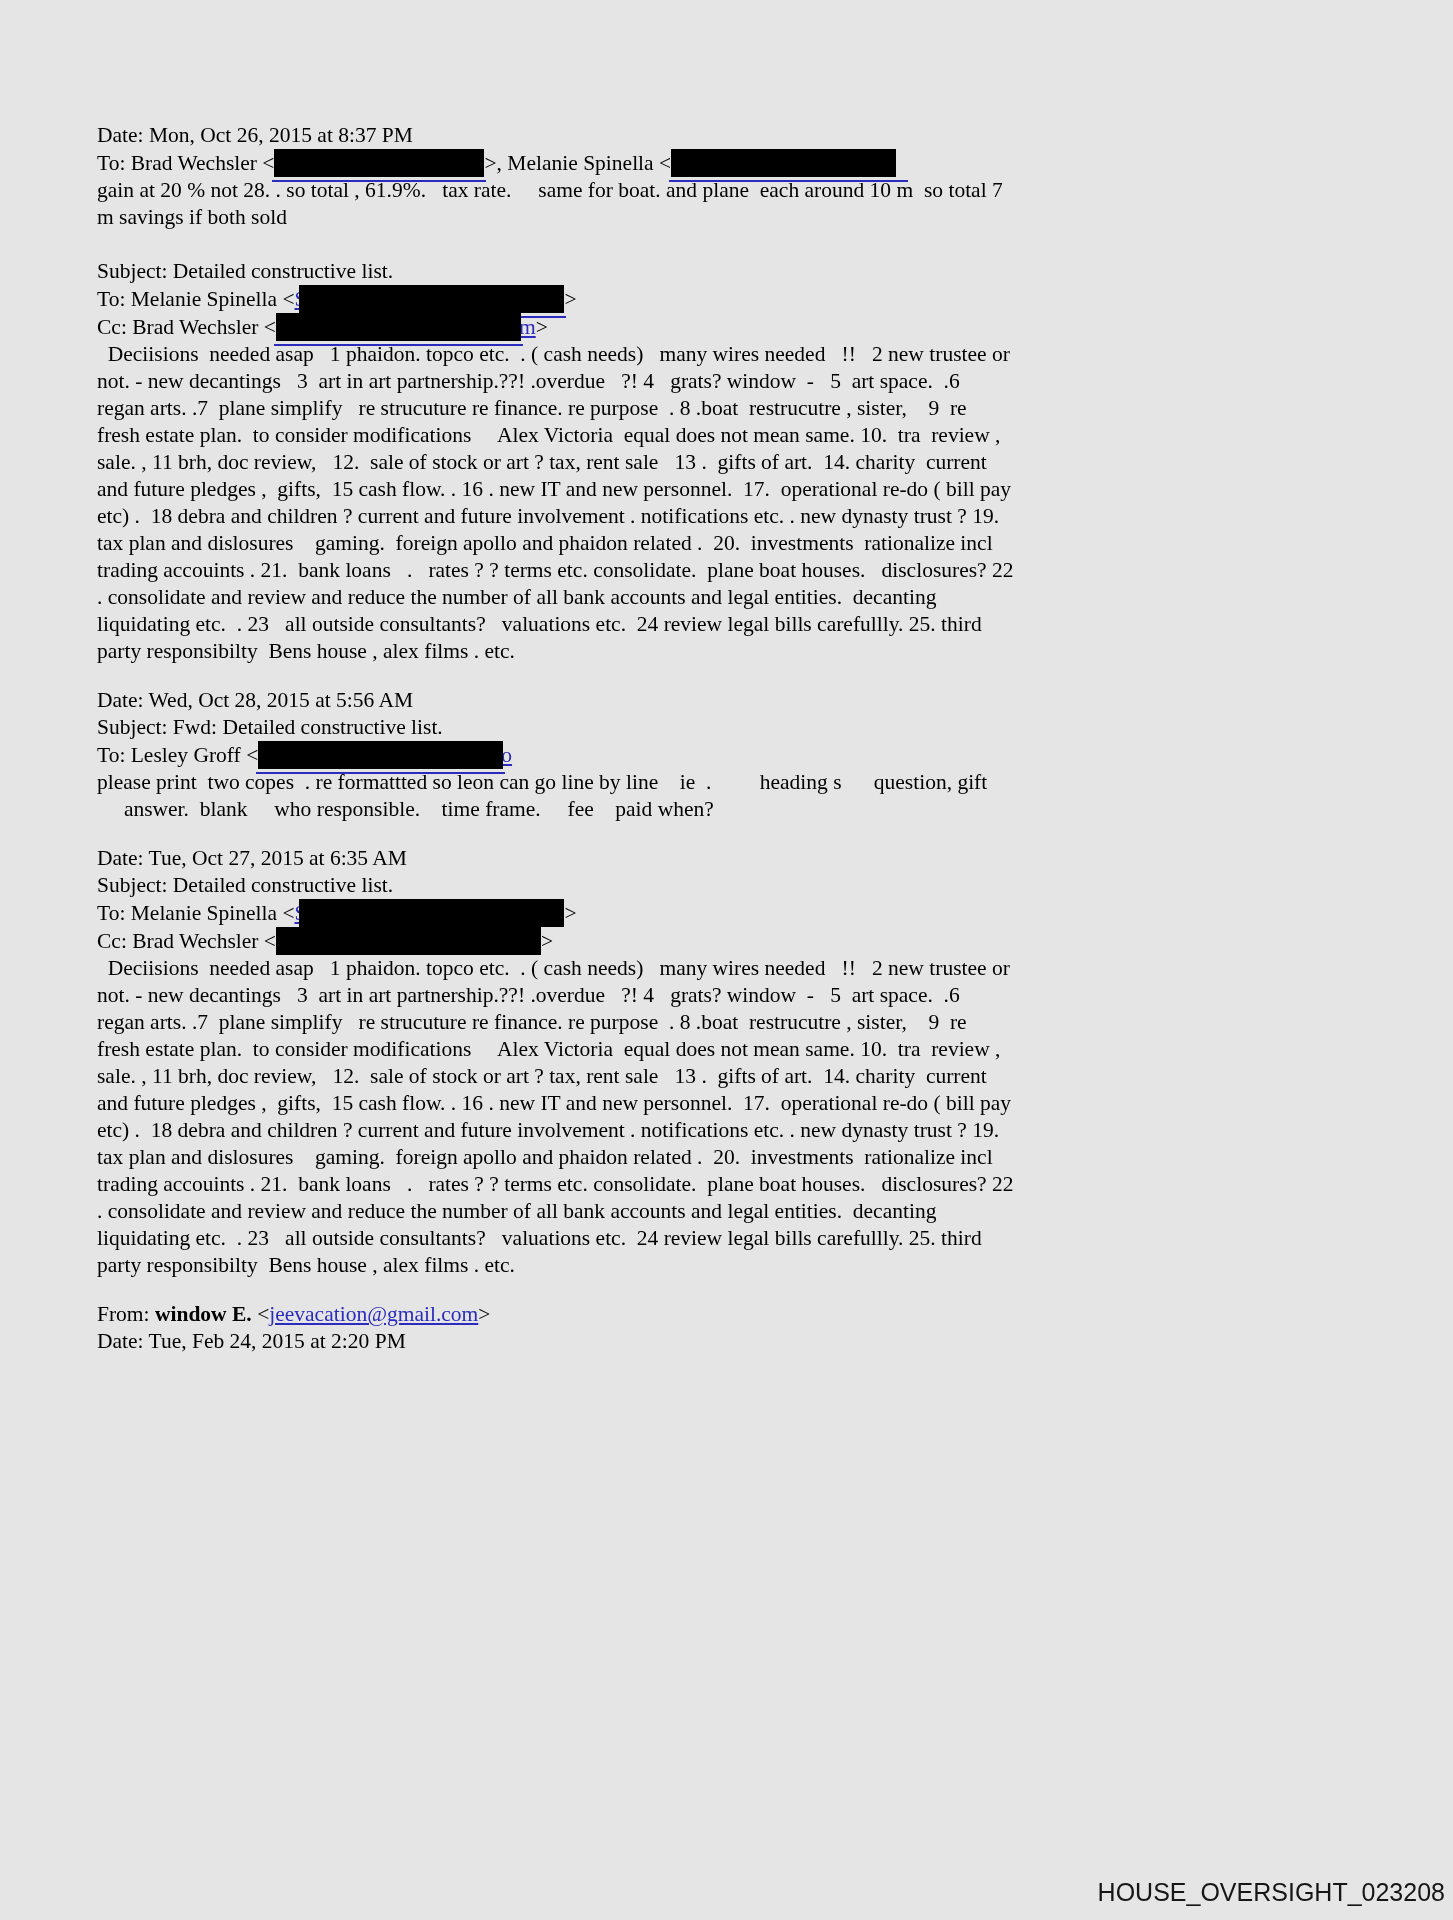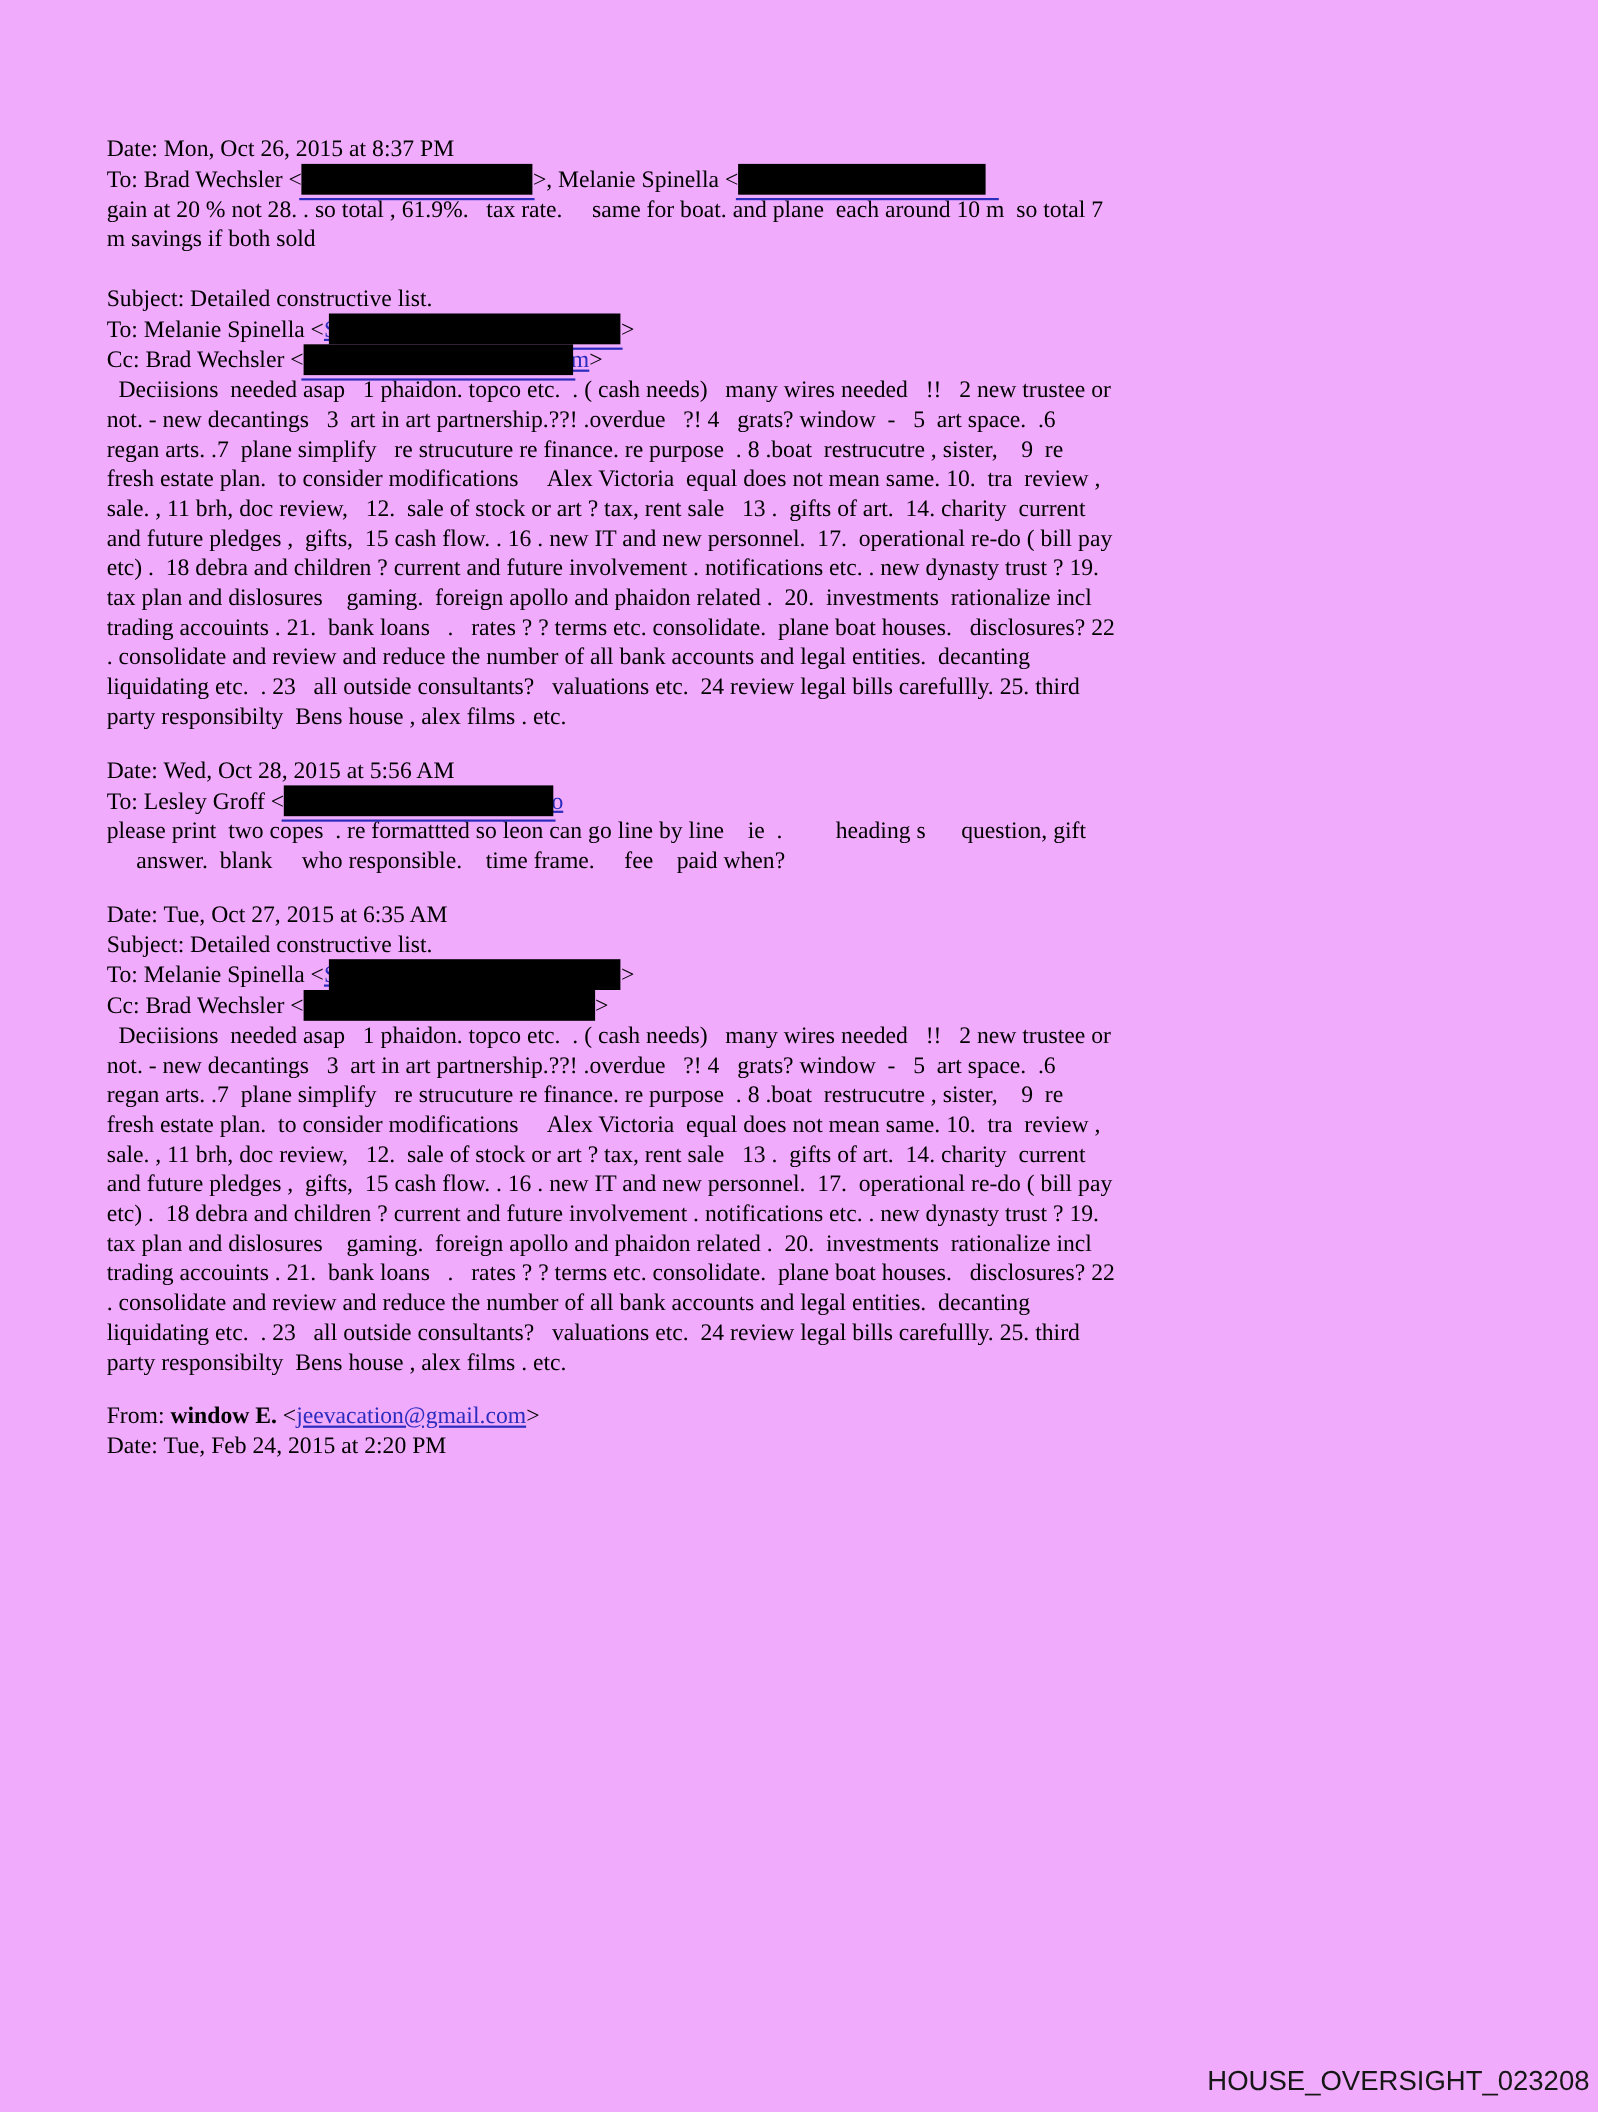--- a/index.html
+++ b/index.html
@@ -1,19 +1,19 @@
 <!DOCTYPE html>
 <html><head>
 <meta charset="utf-8">
 <style>
   html,body{margin:0;padding:0;background:#ffffff;}
   .page{
     position:relative;
     width:1453px;height:1920px;
-    background:#f0abfc;
+    background:#e5e5e5;
     box-sizing:border-box;
     padding:122px 60px 12px 97px;
     font-family:"Liberation Serif", serif;
     font-size:21.5px;
     line-height:27px;
     color:#000;
     overflow:hidden;
   }
   .sec{margin:0 0 22px 0;}
   .sec.gap-lg{margin-bottom:27px;}
@@ -73,20 +73,21 @@
 etc) .  18 debra and children ? current and future involvement . notifications etc. . new dynasty trust ? 19.
 tax plan and dislosures    gaming.  foreign apollo and phaidon related .  20.  investments  rationalize incl
 trading accouints . 21.  bank loans   .   rates ? ? terms etc. consolidate.  plane boat houses.   disclosures? 22
 . consolidate and review and reduce the number of all bank accounts and legal entities.  decanting
 liquidating etc.  . 23   all outside consultants?   valuations etc.  24 review legal bills carefullly. 25. third
 party responsibilty  Bens house , alex films . etc.</div>
   </div>
 
   <div class="sec">
     <div class="line">Date: Wed, Oct 28, 2015 at 5:56 AM</div>
+    <div class="line">Subject: Fwd: Detailed constructive list.</div>
     <div class="line"><span>To: Lesley Groff &lt;</span><span class="redact ul" style="width:245px"></span><span class="peek trail">o</span></div>
     <div class="body">please print  two copes  . re formattted so leon can go line by line    ie  .         heading s      question, gift
      answer.  blank     who responsible.    time frame.     fee    paid when?</div>
   </div>
 
   <div class="sec">
     <div class="line">Date: Tue, Oct 27, 2015 at 6:35 AM</div>
     <div class="line">Subject: Detailed constructive list.</div>
     <div class="line"><span>To: Melanie Spinella &lt;</span><span class="peek lead">S</span><span class="redact" style="width:265px"></span><span>&gt;</span></div>
     <div class="line"><span>Cc: Brad Wechsler &lt;</span><span class="redact" style="width:265px"></span><span>&gt;</span></div>

